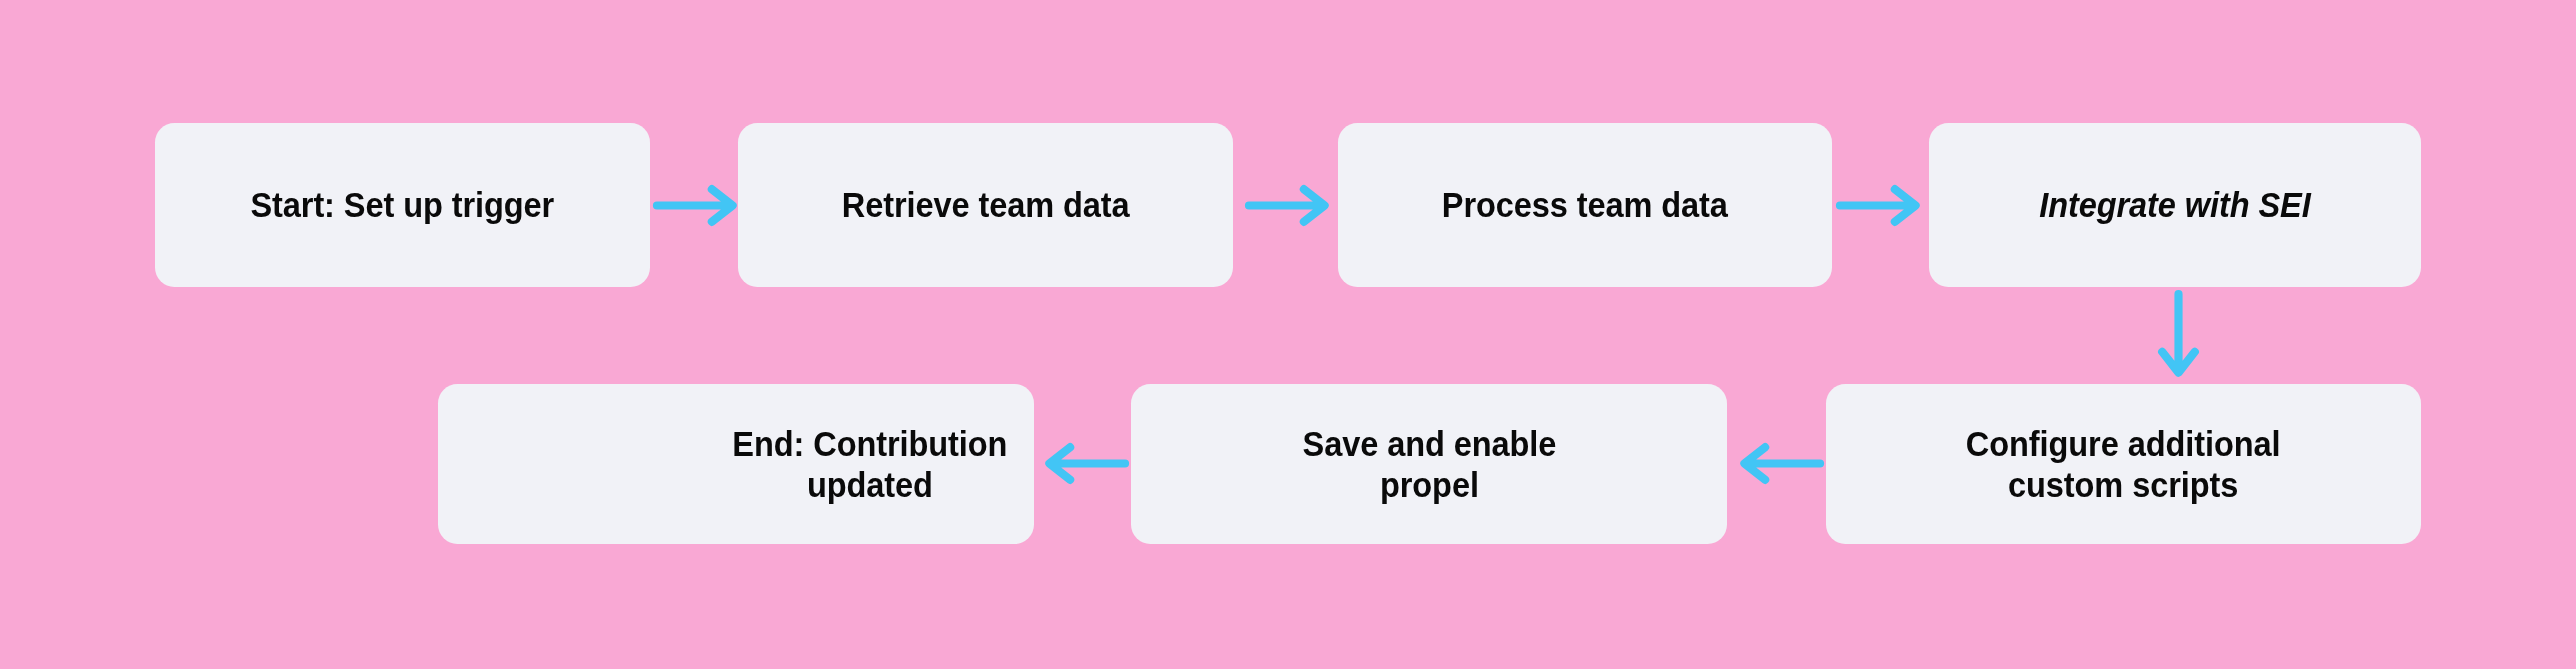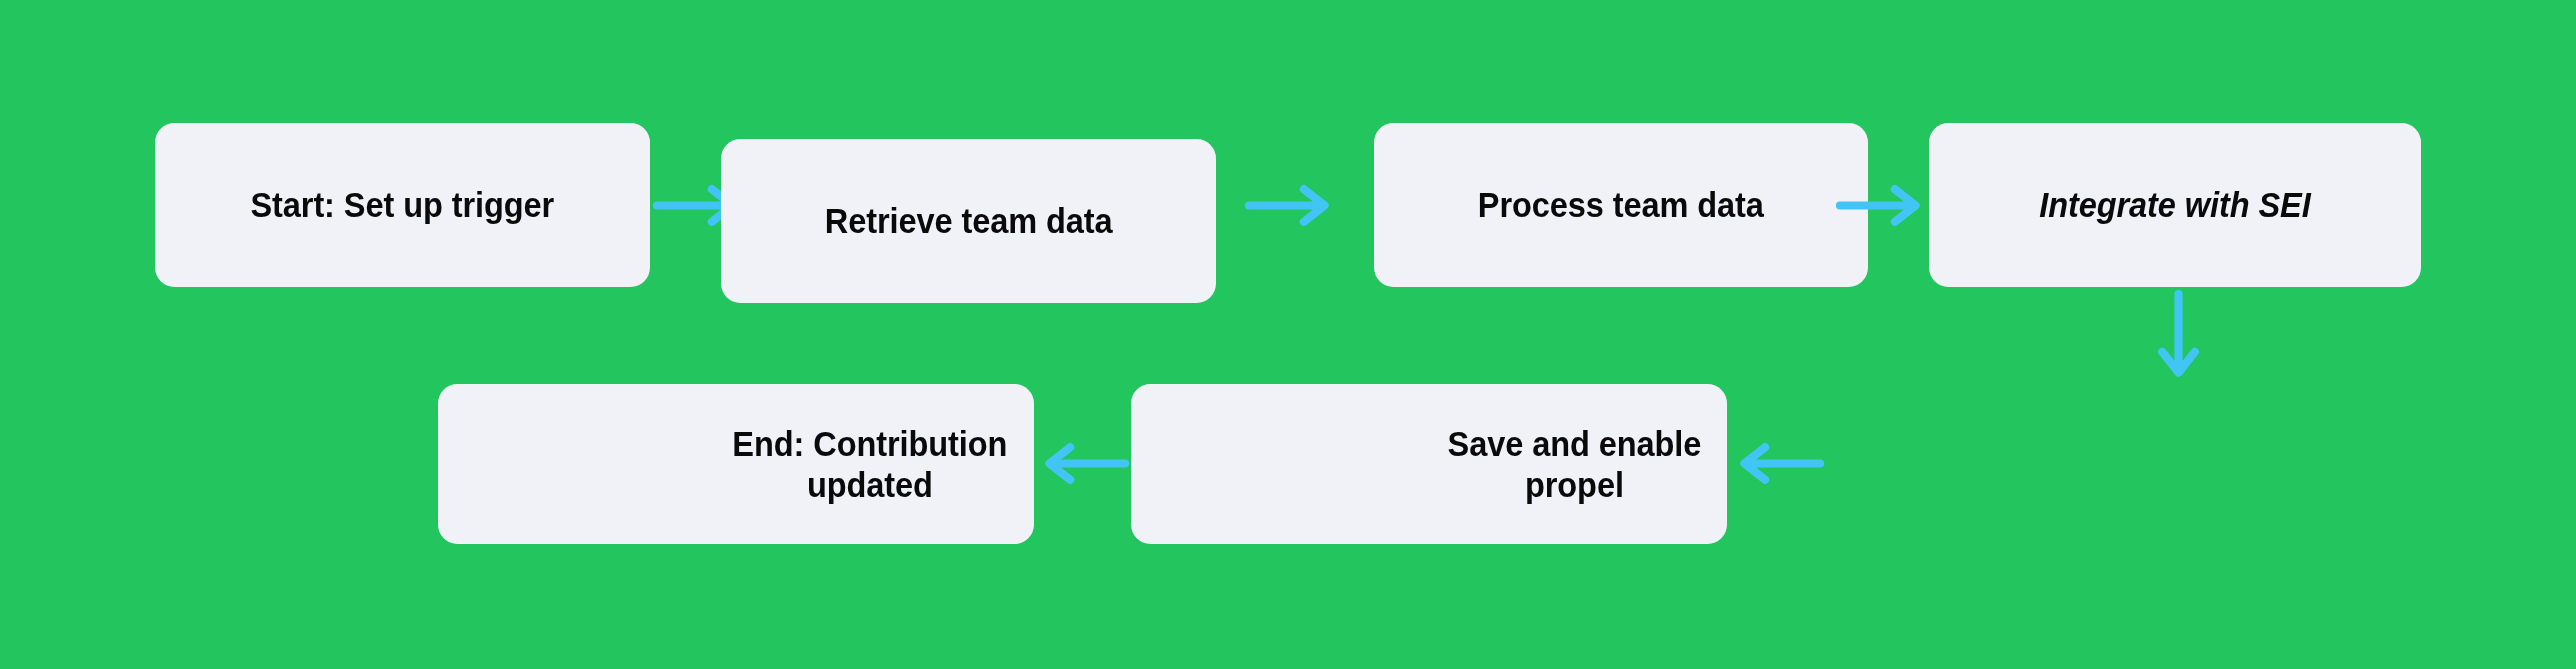--- a/index.html
+++ b/index.html
@@ -11,21 +11,21 @@
     width: 2576px;
     height: 669px;
     font-family: "Liberation Sans", "DejaVu Sans", sans-serif;
     overflow: hidden;
   }
 
   #flow-canvas {
     position: relative;
     width: 2576px;
     height: 669px;
-    background: #22c55e;
+    background: #f9a8d4;
   }
 
   .node {
     position: absolute;
     box-sizing: border-box;
     background: #F1F2F7;
     border-radius: 19.4px;
     display: flex;
     align-items: center;
     justify-content: center;
@@ -40,27 +40,27 @@
     line-height: 1.18;
     color: #0A0A0A;
     letter-spacing: -0.1px;
     white-space: pre-line;
     transform: scaleX(0.93);
     transform-origin: center center;
   }
 
   
   #node-start        { left: 155px;  top: 123px; width: 495px; height: 164px; }
-  #node-retrieve     { left: 721px; top: 123px; width: 495px; height: 164px; margin-top: 16px; }
-  #node-process      { left: 1338px; top: 123px; width: 494px; height: 164px; margin-left: 36px; }
+  #node-retrieve     { left: 738px; top: 123px; width: 495px; height: 164px; }
+  #node-process      { left: 1338px; top: 123px; width: 494px; height: 164px; }
   #node-integrate    { left: 1929px; top: 123px; width: 492px; height: 164px; font-style: italic; }
 
   
   #node-configure    { left: 1826px; top: 384px; width: 595px; height: 160px; }
-  #node-save         { left: 1131px; top: 384px; width: 596px; height: 160px; justify-content: flex-end; }
+  #node-save         { left: 1131px; top: 384px; width: 596px; height: 160px; }
   #node-end          { left: 438px;  top: 384px; width: 596px; height: 160px; justify-content: flex-end; }
 
   
   .arrow {
     position: absolute;
     display: block;
     overflow: visible;
   }
   .arrow path {
     fill: none;
@@ -107,20 +107,24 @@
   </svg>
 
   <div class="node" id="node-integrate">
     <span class="node-label">Integrate with SEI</span>
   </div>
 
   <svg class="arrow" id="arrow-integrate-configure" viewBox="0 0 60 124">
     <path d="M30 4 V108 M8 82 L30 110 L52 82"></path>
   </svg>
 
+  <div class="node" id="node-configure">
+    <span class="node-label">Configure additional
+custom scripts</span>
+  </div>
 
   <svg class="arrow" id="arrow-configure-save" viewBox="0 0 120 60">
     <path d="M116 30 H16 M42 8 L14 30 L42 52"></path>
   </svg>
 
   <div class="node" id="node-save">
     <span class="node-label">Save and enable
 propel</span>
   </div>
 

